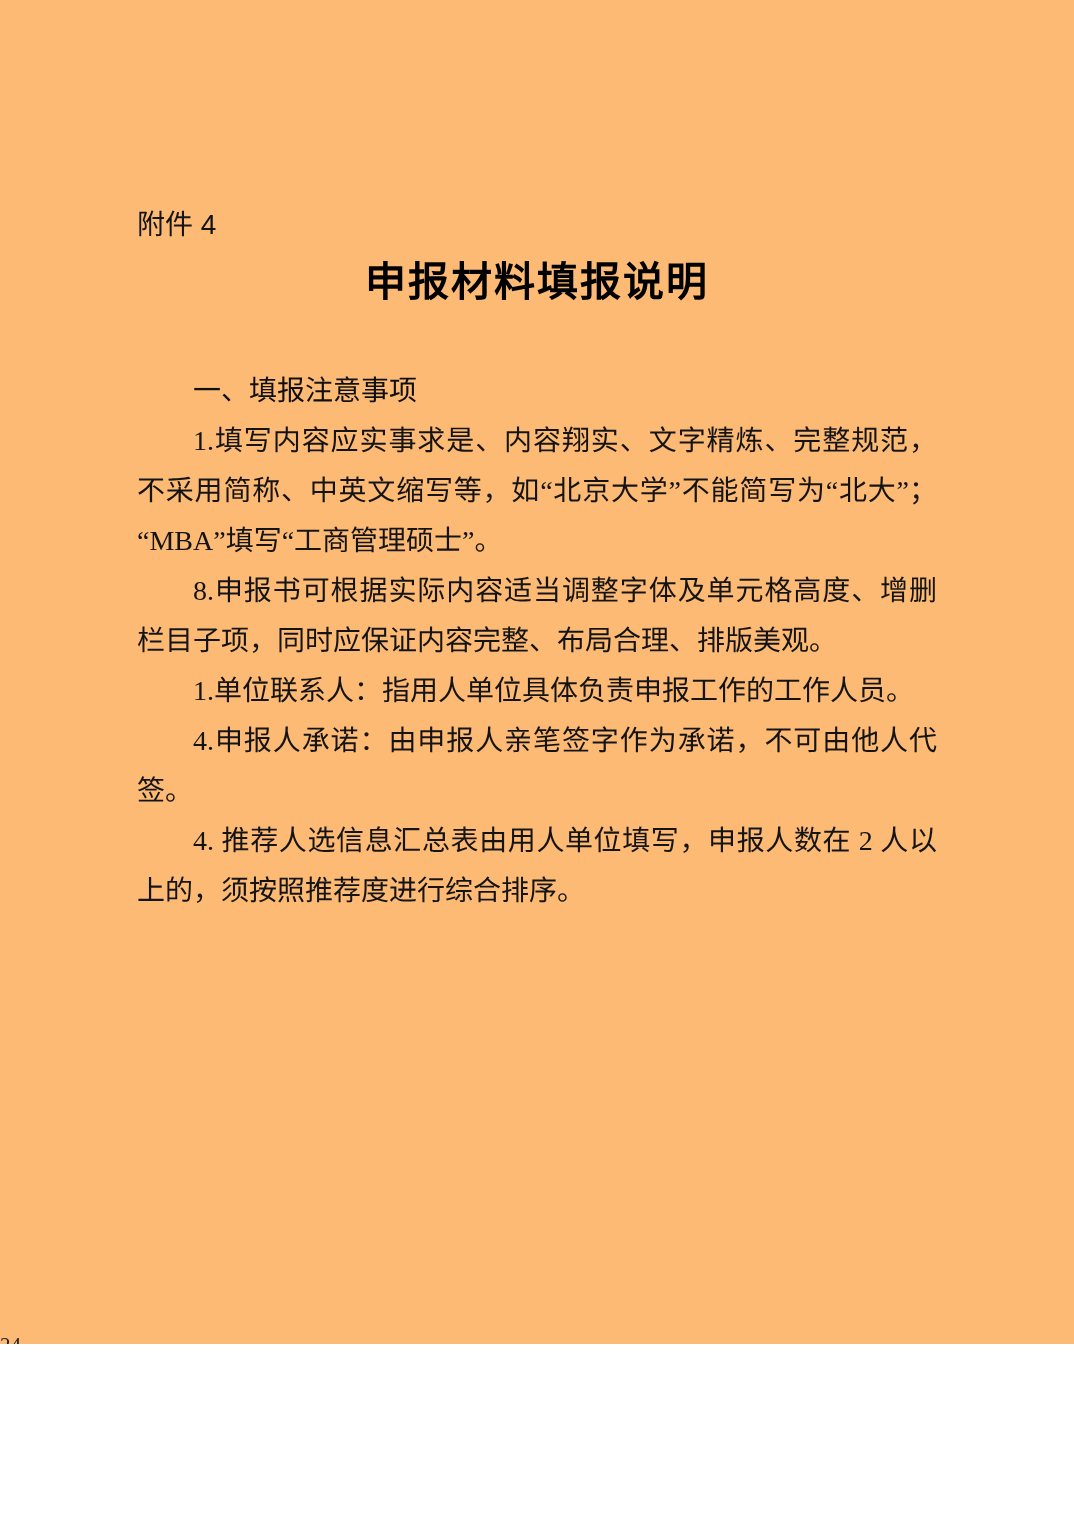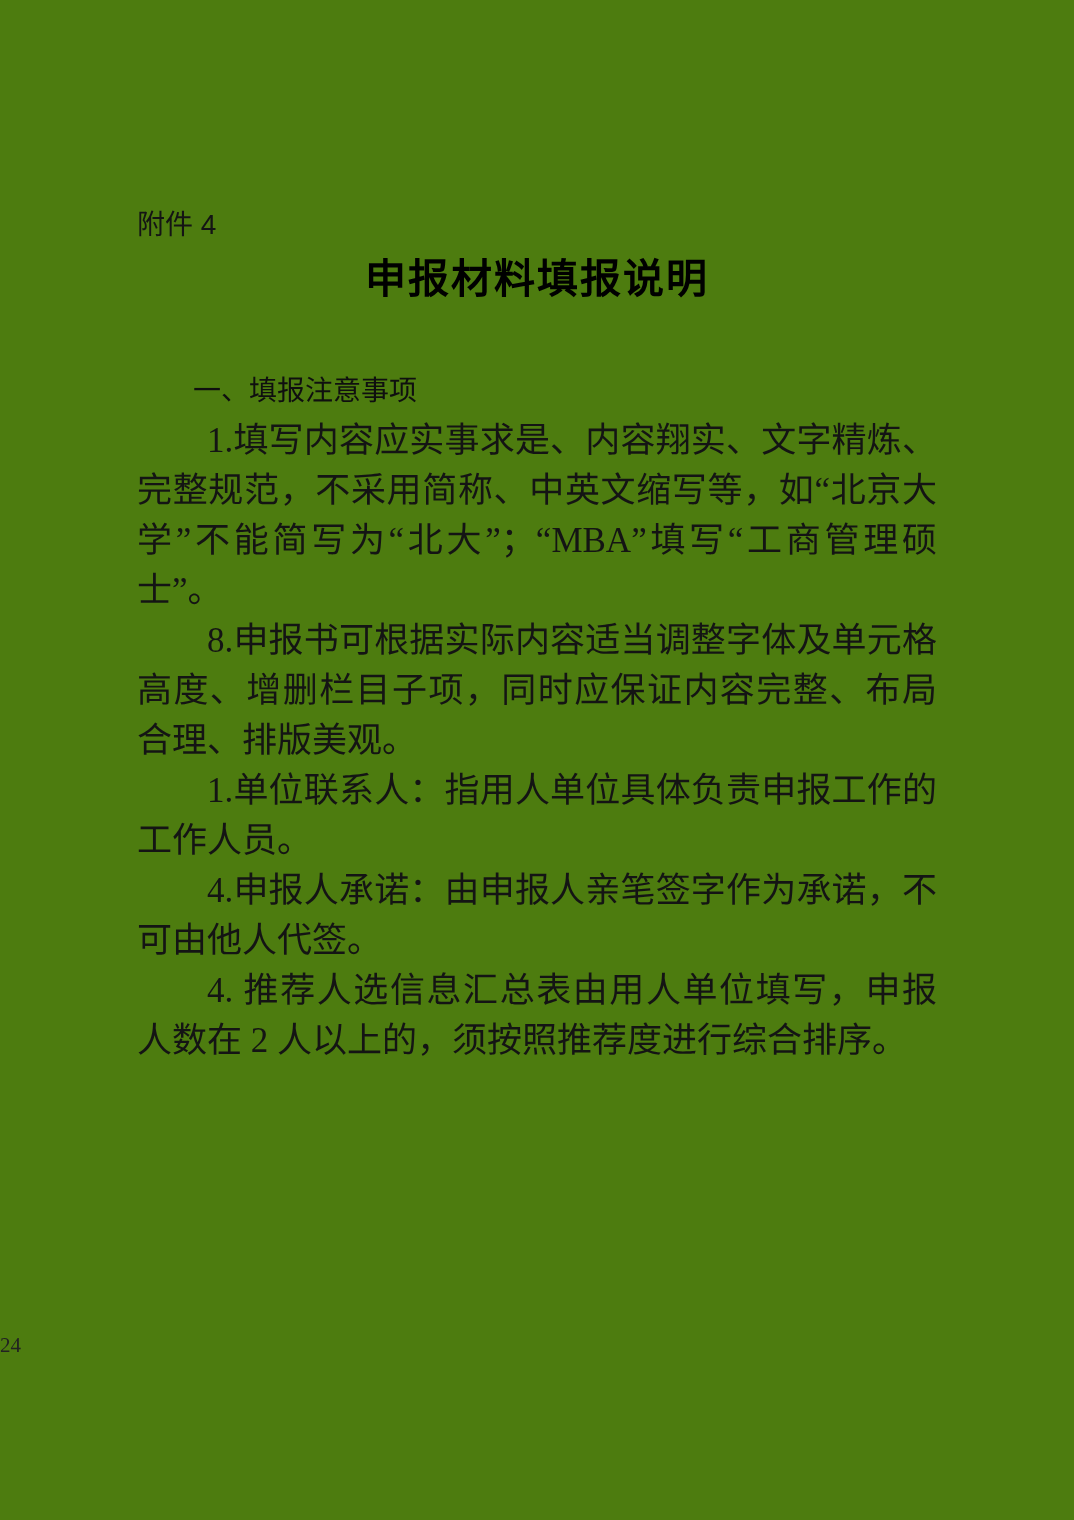--- a/index.html
+++ b/index.html
@@ -3,59 +3,59 @@
 <meta charset="utf-8">
 <style>
   html, body {
     margin: 0;
     padding: 0;
     background: #ffffff;
   }
   .page {
     position: relative;
     width: 1074px;
-    height: 1520px;
-    background: #4d7c0f;
+    height: 1344px;
+    background: #fdba74;
     color: #111111;
     overflow: hidden;
   }
   .content {
     position: absolute;
     left: 137px;
     top: 205px;
     width: 800px;
   }
   .attachment-label {
     font-family: "Liberation Sans", sans-serif;
     font-size: 28px;
     line-height: 40px;
     font-weight: 500;
     color: #141414;
   }
   .doc-title {
-    font-family: Liberation Mono, monospace;
+    font-family: Liberation Serif, serif;
     font-weight: 700;
     font-size: 41px;
     line-height: 55px;
     text-align: center;
     letter-spacing: 2px;
     margin: 10px 0 56px 0;
     color: #000000;
   }
   .section-heading {
     font-family: "Liberation Sans", sans-serif;
     font-weight: 400;
     font-size: 28px;
     line-height: 50px;
     text-indent: 2em;
     color: #0f0f0f;
   }
   .para {
     font-family: "Liberation Serif", serif;
-    font-size: 35px;
+    font-size: 28px;
     line-height: 50px;
     text-align: justify;
     text-justify: inter-character;
     text-indent: 2em;
     margin: 0;
     color: #141414;
   }
   .page-number {
     position: absolute;
     top: 1333px;

